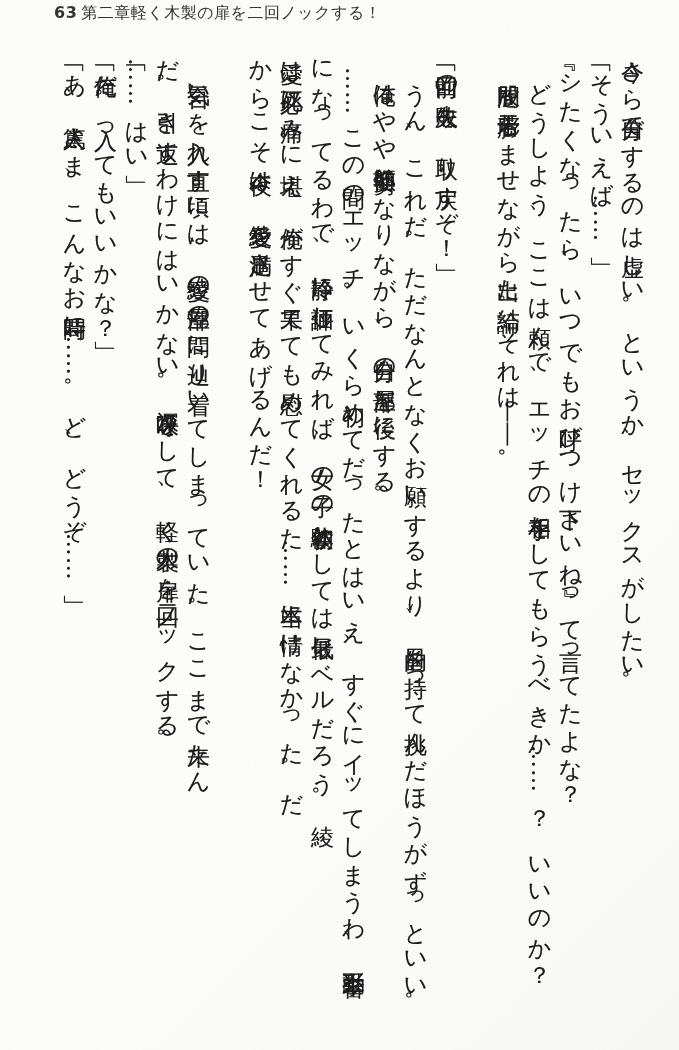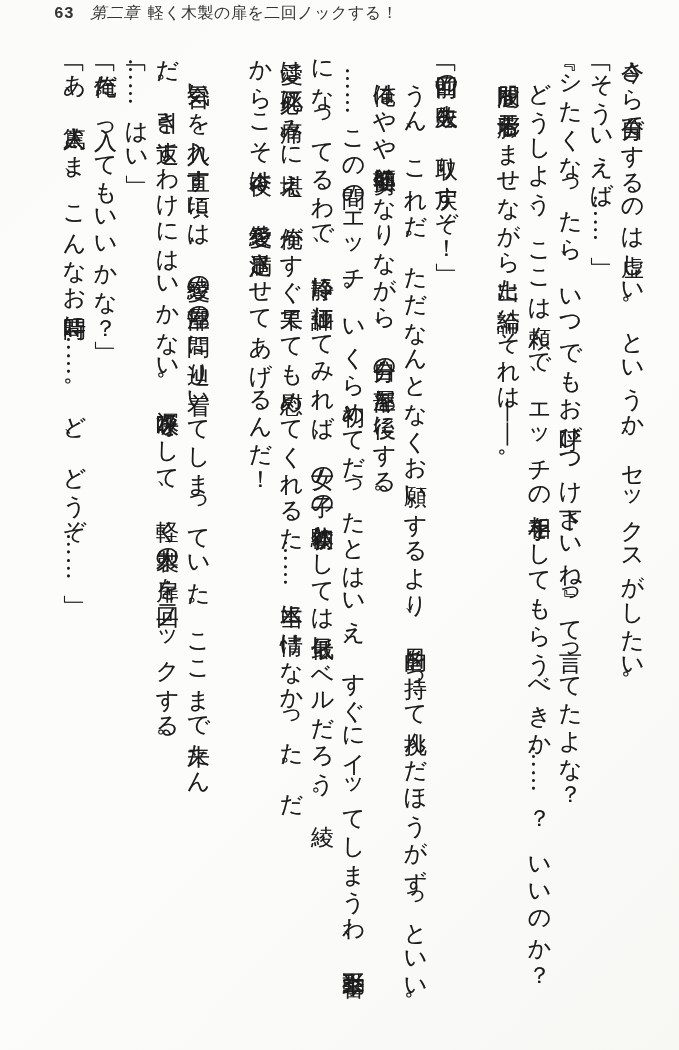--- a/index.html
+++ b/index.html
@@ -17,24 +17,23 @@
     left: 54px;
     font-family: "DejaVu Sans", "Liberation Sans", sans-serif;
     font-size: 16px;
     line-height: 20px;
     color: #343434;
     letter-spacing: 0.5px;
     white-space: nowrap;
   }
   .page-number {
     font-weight: bold;
-    margin-right: 16px;
-    font-family: Liberation Mono, monospace;
+    margin-right: 4px;
   }
-  .chapter-label { margin-right: 8px; font-style: italic; }
+  .chapter-label { margin-right: 0; }
   .chapter-label, .chapter-title { font-weight: 500; }
   .text-columns {
     position: absolute;
     top: 44px;
     right: 31px;
     height: 1000px;
     writing-mode: vertical-rl;
     text-orientation: mixed;
     font-size: 23px;
     line-height: 31px;

